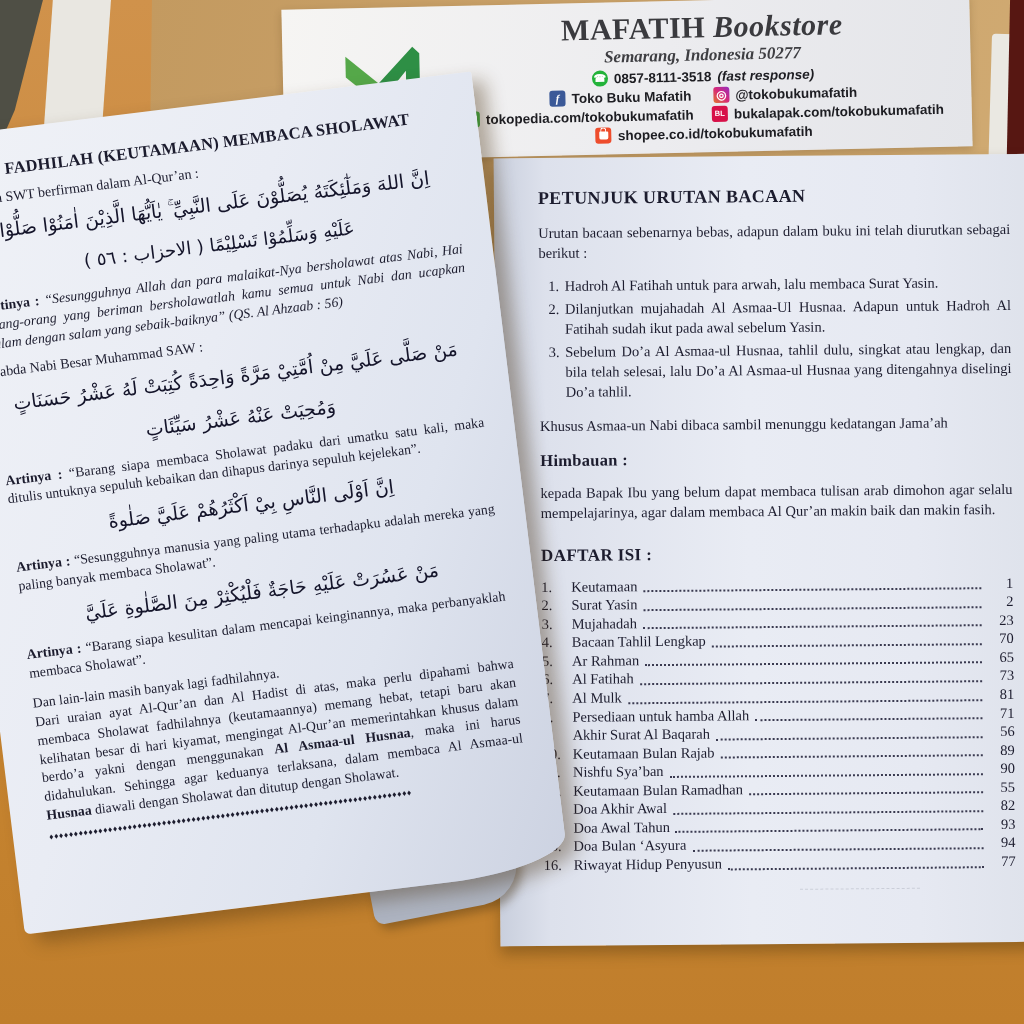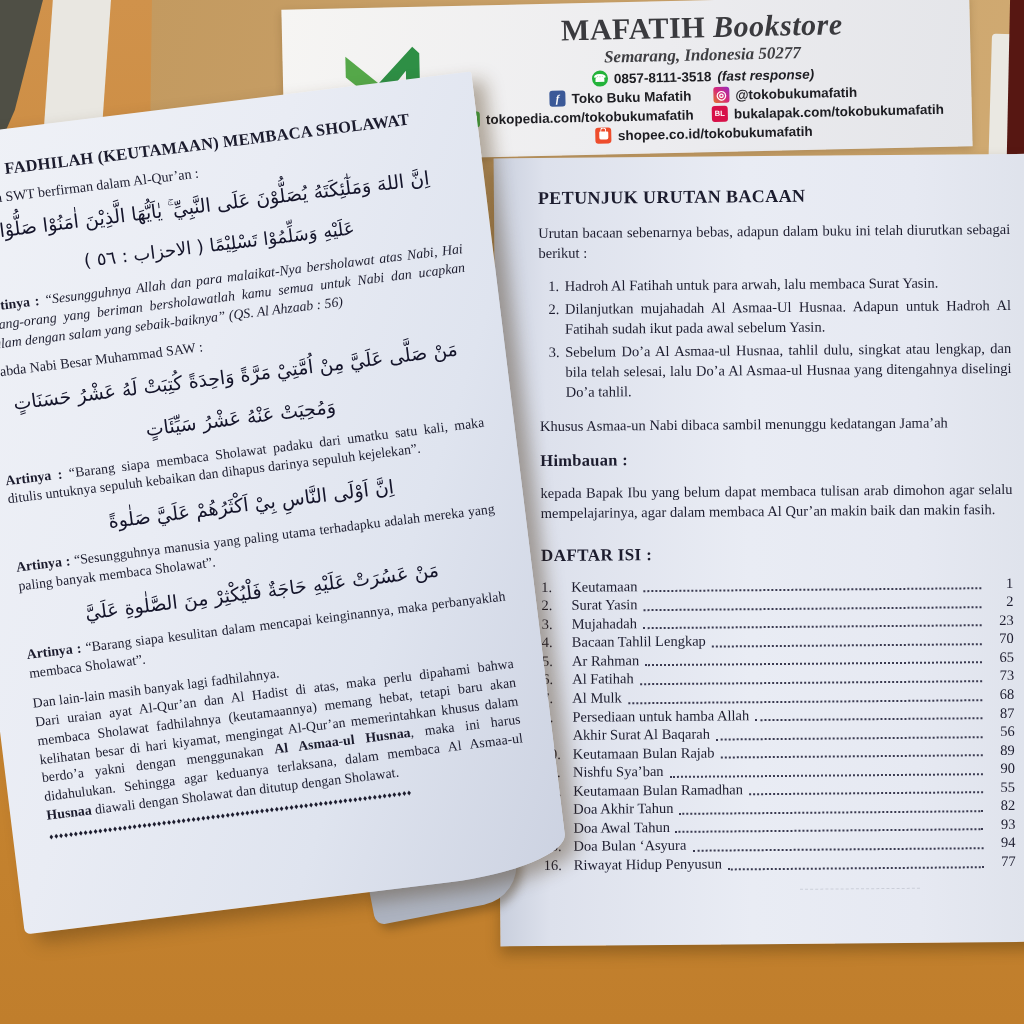--- a/index.html
+++ b/index.html
@@ -181,27 +181,27 @@
           <div class="toc-row">
             <span class="toc-no">6.</span>
             <span class="toc-title">Al Fatihah</span>
             <span class="toc-dots"></span>
             <span class="toc-page">73</span>
           </div>
           <div class="toc-row">
             <span class="toc-no">7.</span>
             <span class="toc-title">Al Mulk</span>
             <span class="toc-dots"></span>
-            <span class="toc-page">68</span>
+            <span class="toc-page">81</span>
           </div>
           <div class="toc-row">
             <span class="toc-no">8.</span>
             <span class="toc-title">Persediaan untuk hamba Allah</span>
             <span class="toc-dots"></span>
-            <span class="toc-page">87</span>
+            <span class="toc-page">71</span>
           </div>
           <div class="toc-row">
             <span class="toc-no">9.</span>
             <span class="toc-title">Akhir Surat Al Baqarah</span>
             <span class="toc-dots"></span>
             <span class="toc-page">56</span>
           </div>
           <div class="toc-row">
             <span class="toc-no">10.</span>
             <span class="toc-title">Keutamaan Bulan Rajab</span>
@@ -215,21 +215,21 @@
             <span class="toc-page">90</span>
           </div>
           <div class="toc-row">
             <span class="toc-no">12.</span>
             <span class="toc-title">Keutamaan Bulan Ramadhan</span>
             <span class="toc-dots"></span>
             <span class="toc-page">55</span>
           </div>
           <div class="toc-row">
             <span class="toc-no">13.</span>
-            <span class="toc-title">Doa Akhir Tahun</span>
+            <span class="toc-title">Doa Akhir Awal</span>
             <span class="toc-dots"></span>
             <span class="toc-page">82</span>
           </div>
           <div class="toc-row">
             <span class="toc-no">14.</span>
             <span class="toc-title">Doa Awal Tahun</span>
             <span class="toc-dots"></span>
             <span class="toc-page">93</span>
           </div>
           <div class="toc-row">

